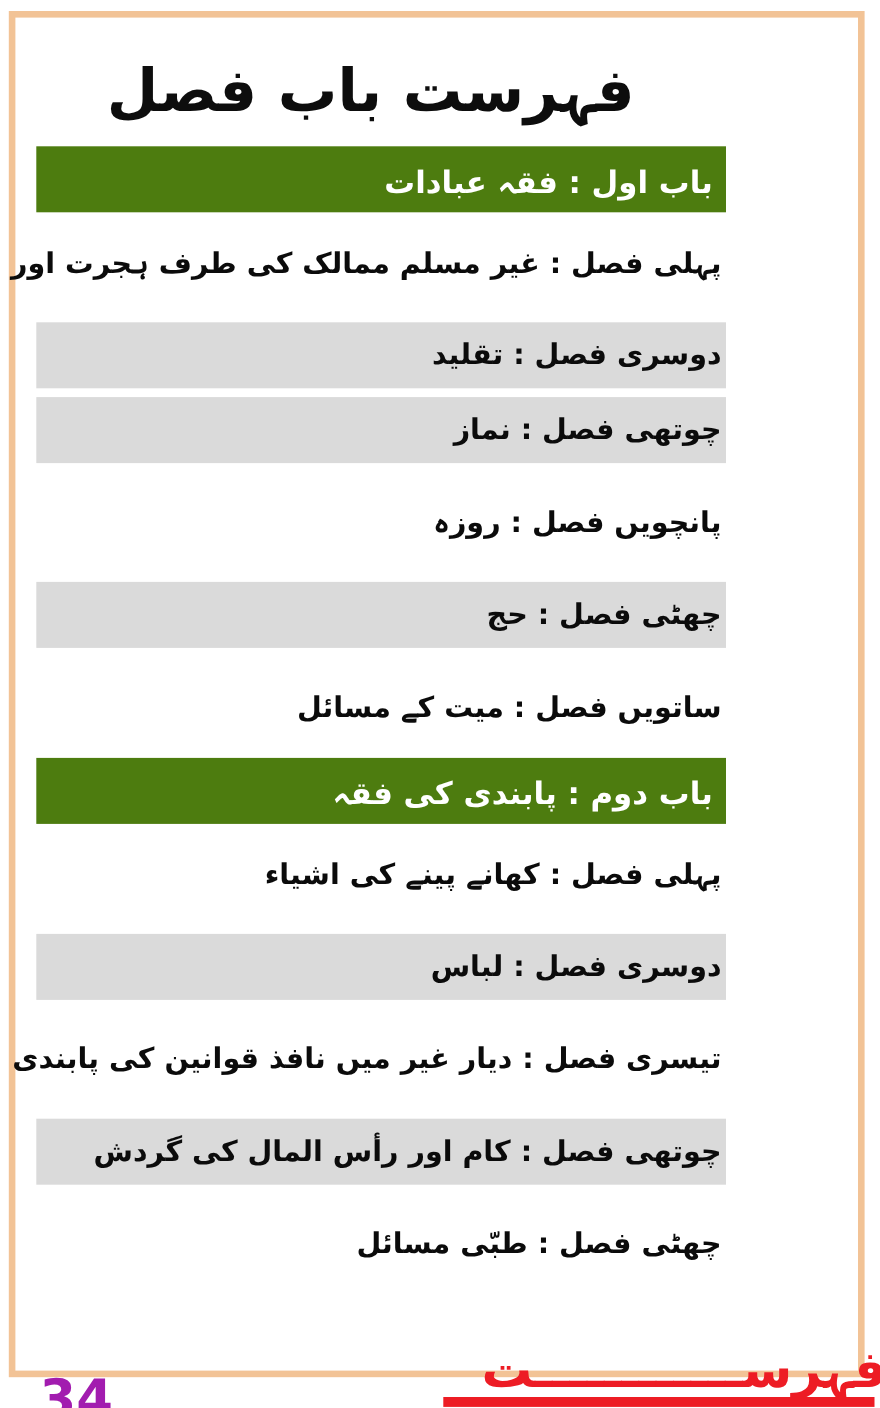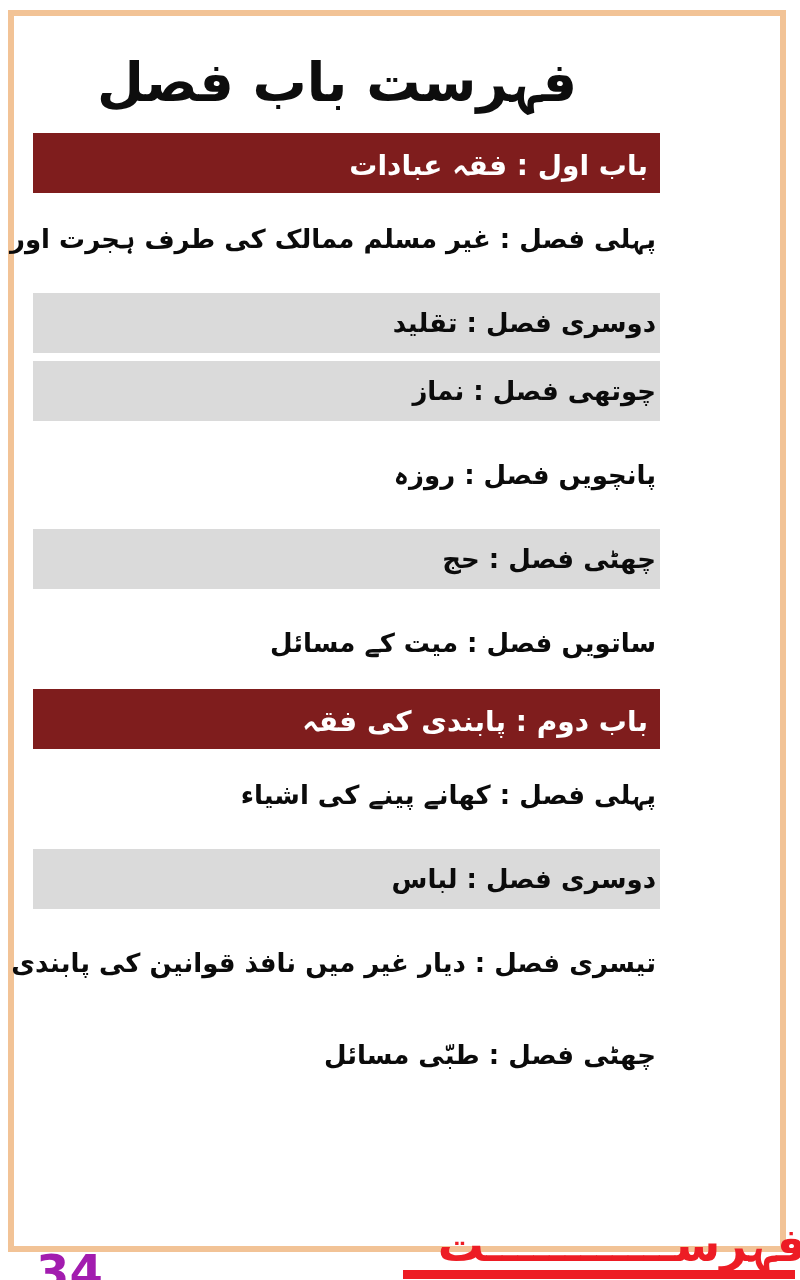--- a/index.html
+++ b/index.html
@@ -38,21 +38,21 @@
   }
   .row{
     box-sizing:border-box;
     direction:rtl;
     display:flex;
     align-items:center;
     white-space:nowrap;
   }
   .row.bar{
     height:60px;
-    background:#7f1d1d;
+    background:#4d7c0f;
     color:#ffffff;
     font-size:28px;
     font-weight:bold;
     padding:6px 12px 2px 12px;
   }
   .row.item{
     height:92px;
     background:transparent;
     color:#0b0b0b;
     font-size:26px;
@@ -104,18 +104,19 @@
   <div class="row item">پہلی فصل : غیر مسلم ممالک کی طرف ہجرت اور ان میں داخل ہونا</div>
   <div class="row item shaded">دوسری فصل : تقلید</div>
   <div class="row item shaded">چوتھی فصل : نماز</div>
   <div class="row item">پانچویں فصل : روزہ</div>
   <div class="row item shaded">چھٹی فصل : حج</div>
   <div class="row item">ساتویں فصل : میت کے مسائل</div>
   <div class="row bar">باب دوم : پابندی کی فقہ</div>
   <div class="row item">پہلی فصل : کھانے پینے کی اشیاء</div>
   <div class="row item shaded">دوسری فصل : لباس</div>
   <div class="row item">تیسری فصل : دیار غیر میں نافذ قوانین کی پابندی</div>
+  <div class="row item shaded">چوتھی فصل : کام اور رأس المال کی گردش</div>
   <div class="row item">چھٹی فصل : طبّی مسائل</div>
 </div>
 
 <div class="page-number">34</div>
 <div class="running-title">فہرســــــــــــت</div>
 <div class="running-underline"></div>
 
 </body></html>

